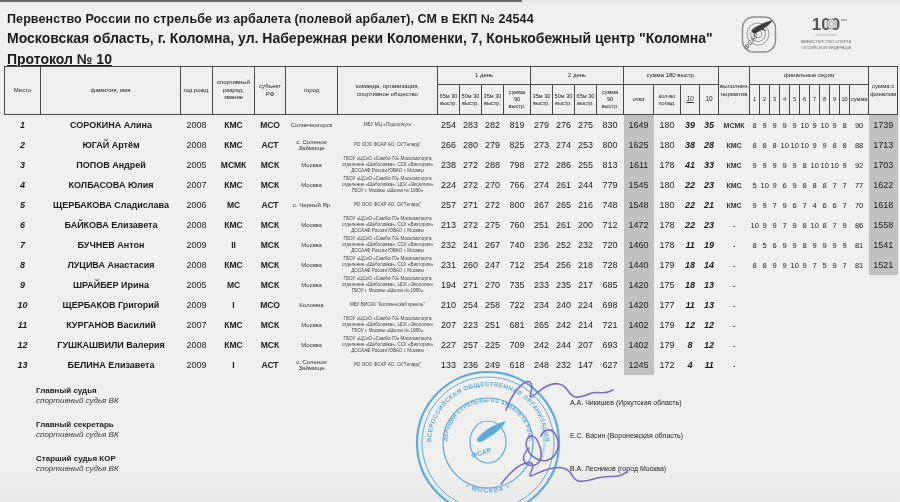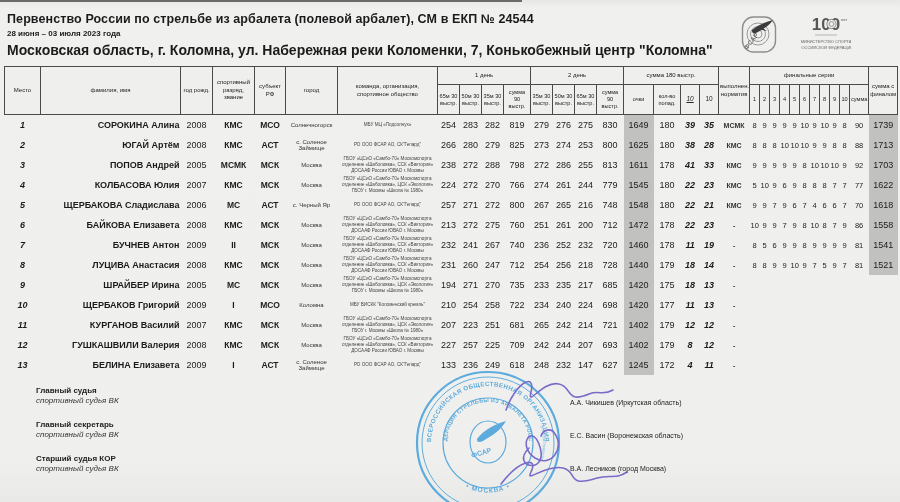--- a/index.html
+++ b/index.html
@@ -22,21 +22,21 @@
   table.results{position:absolute;left:4px;top:66px;width:893px;border-collapse:collapse;table-layout:fixed;}
   .results th{border:1px solid #4a4a4a;font-weight:normal;font-size:5.6px;line-height:1.25;padding:1px;text-align:center;vertical-align:middle;color:#222;background:#efefed;}
   .results thead tr.tier1 th{height:15px;font-size:6px;}
   .results thead tr.tier2 th{height:27px;}
   th.th-place{font-size:7.5px;}
   th.th-name{font-size:6.2px;}
   th.th-u{text-decoration:underline;font-style:italic;font-size:6.5px;}
   th.th-10{font-size:6.5px;}
   .results tbody td{font-size:9px;text-align:center;padding:0 1px;height:20px;vertical-align:middle;white-space:nowrap;}
   .results td.place{font-style:italic;font-weight:bold;}
-  .results td.name{text-align:right;font-weight:bold;padding-left:2px;}
+  .results td.name{text-align:center;font-weight:bold;padding-left:2px;}
   .results td.rank{font-size:8.5px;font-weight:bold;}
   .results td.city{font-size:6px;color:#333;white-space:normal;line-height:1.05;}
   .results td.team{font-size:4.6px;color:#444;white-space:normal;line-height:1.3;}
   .results td.sum{font-weight:normal;}
   .results td.shaded{background:#c1c1bf;}
   .results td.ital{font-style:italic;font-weight:bold;}
   .results td.fin{font-size:7.5px;}
   .results td.norm{font-size:7px;font-weight:bold;color:#333;}
 
   
@@ -50,21 +50,20 @@
   .sigs{position:absolute;left:478px;top:370px;}
 </style>
 </head>
 <body>
 
 <div class="page">
   <div class="scan-edge"></div>
 
   <div class="hdr">
     <div class="title">Первенство России по стрельбе из арбалета (полевой арбалет), СМ в ЕКП № 24544</div>
-    <div class="dates">28 июня – 03 июля 2023 года</div>
     <div class="venue">Московская область, г. Коломна, ул. Набережная реки Коломенки, 7, Конькобежный центр "Коломна"</div>
     <div class="protocol">Протокол № 10</div>
     <div class="category">Юноши, девушки (до 18 лет). Упражнение: АП - 65 м, 50 м, 35 м, 180 выстрелов (60+60+60) + финал 50 м, номер-код 0850101811Я</div>
   </div>
 
   <div class="logo logo-fsar">
     <svg width="37" height="41" viewBox="0 0 37 41">
       <rect x="1.5" y="3" width="33" height="35" rx="11" fill="none" stroke="#8d8d8d" stroke-width="1.4"></rect>
       <circle cx="17" cy="20" r="11" fill="none" stroke="#9a9a9a" stroke-width="1"></circle>
       <circle cx="17" cy="20" r="7.5" fill="none" stroke="#9a9a9a" stroke-width="1"></circle>

